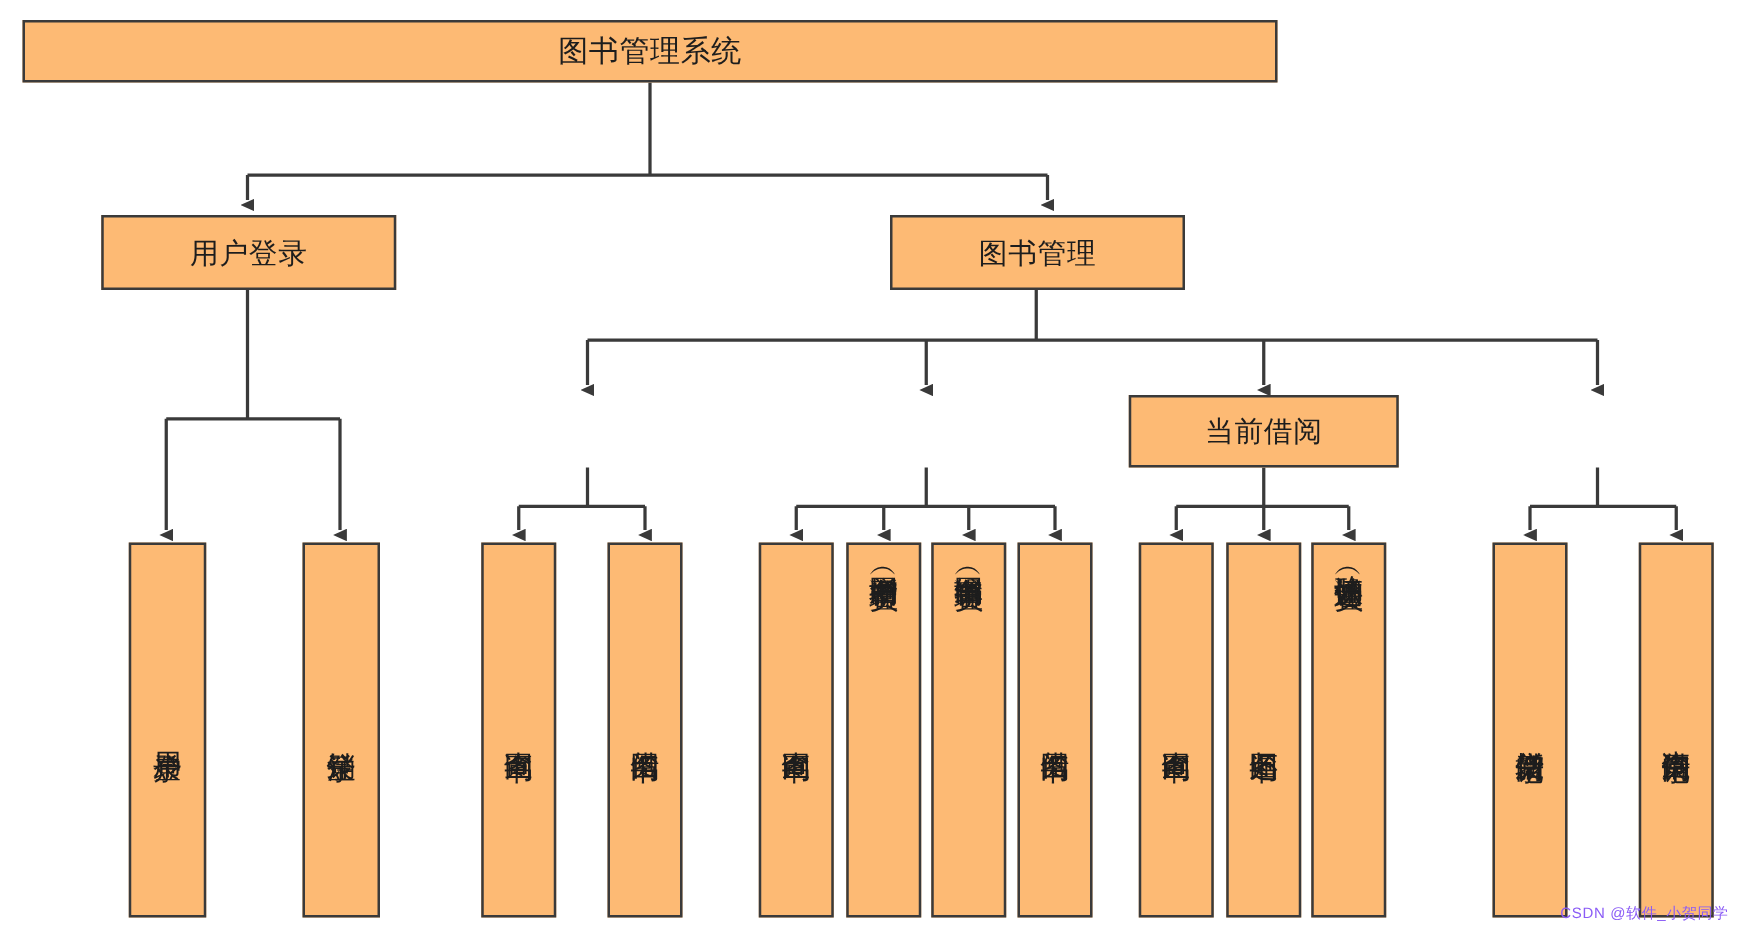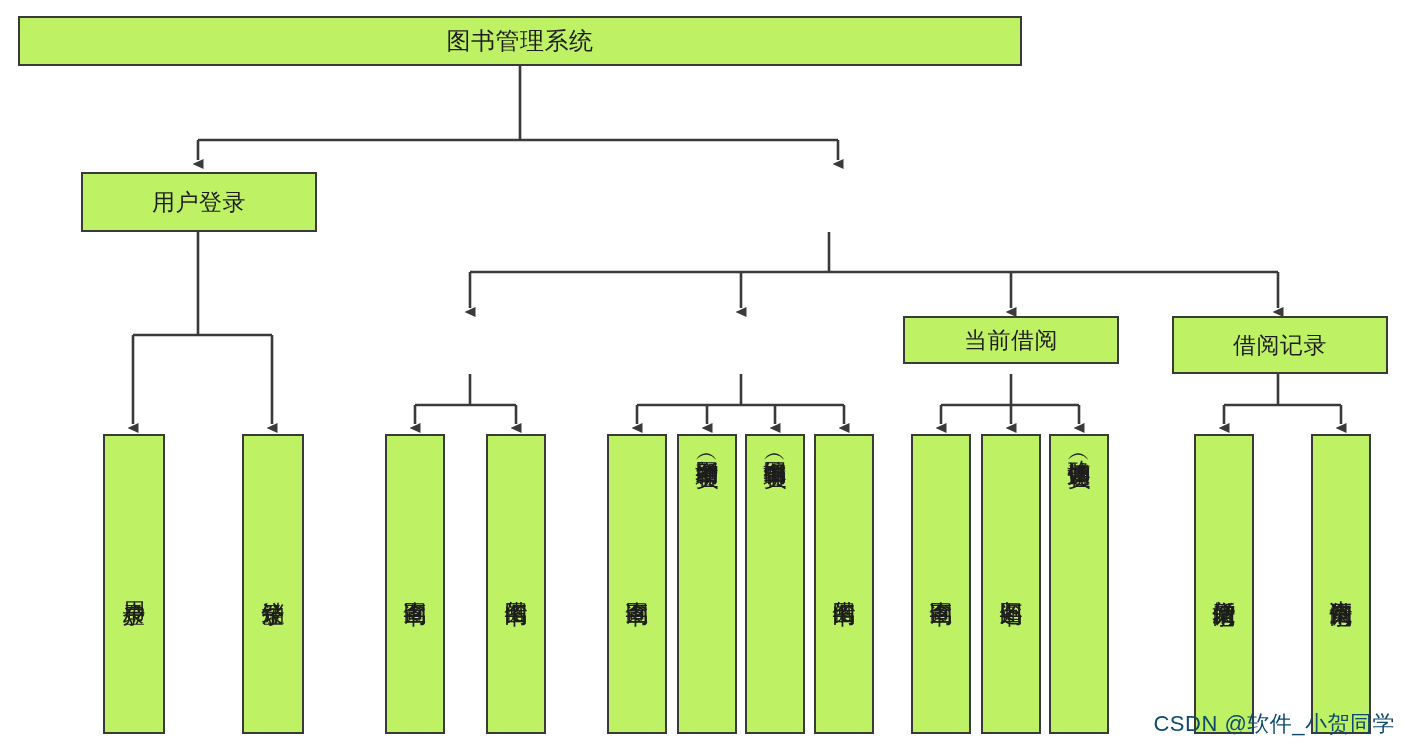--- a/index.html
+++ b/index.html
@@ -22,21 +22,21 @@
     left: 0;
     top: 0;
     width: 1405px;
     height: 747px;
     pointer-events: none;
   }
   .node {
     position: absolute;
     box-sizing: border-box;
     border: 2.5px solid #3a3a3a;
-    background: #bef264;
+    background: #fdba74;
     display: flex;
     align-items: center;
     justify-content: center;
     color: #1d1d1d;
   }
   .node.horiz {
     font-size: 23px;
     letter-spacing: 0.5px;
     white-space: nowrap;
   }
@@ -63,24 +63,24 @@
     height: 100%;
     align-items: center;
     justify-content: center;
   }
   .leaf-inner.topalign {
     align-items: flex-start;
     padding-top: 4px;
   }
   #watermark {
     position: absolute;
-    right: 10px;
+    right: 22px;
     bottom: 8px;
-    font-size: 22px;
-    color: #0c4a6e;
+    font-size: 12px;
+    color: #8b5cf6;
     letter-spacing: 0.5px;
     white-space: nowrap;
   }
 </style>
 </head>
 <body>
 
 <div id="canvas">
 
   <svg id="wires" viewBox="0 0 1405 747">
@@ -133,26 +133,26 @@
     </g>
   </svg>
 
   <div class="node horiz root" style="left:18px; top:16px; width:1004px; height:50px;">
     <span>图书管理系统</span>
   </div>
 
   <div class="node horiz" style="left:81px; top:172px; width:236px; height:60px;">
     <span>用户登录</span>
   </div>
-
-  <div class="node horiz" style="left:903px; top:316px; width:216px; height:48px;">
+  <div class="node horiz" style="left:712px; top:172px; width:236px; height:60px;">
+    <span>图书管理</span>
+  </div>
+
+  <div class="node horiz" style="left:903px; top:316px; width:216px; height:58px;">
     <span>当前借阅</span>
-  </div>
-  <div class="node horiz" style="left:1172px; top:316px; width:216px; height:58px;">
-    <span>借阅记录</span>
   </div>
 
   <div class="node leaf" style="left:103px; top:434px; width:62px; height:300px;">
     <div class="leaf-inner">
         <span class="vtext">用户登录</span>
       </div>
   </div>
   <div class="node leaf" style="left:242px; top:434px; width:62px; height:300px;">
     <div class="leaf-inner">
         <span class="vtext">注销登录</span>

